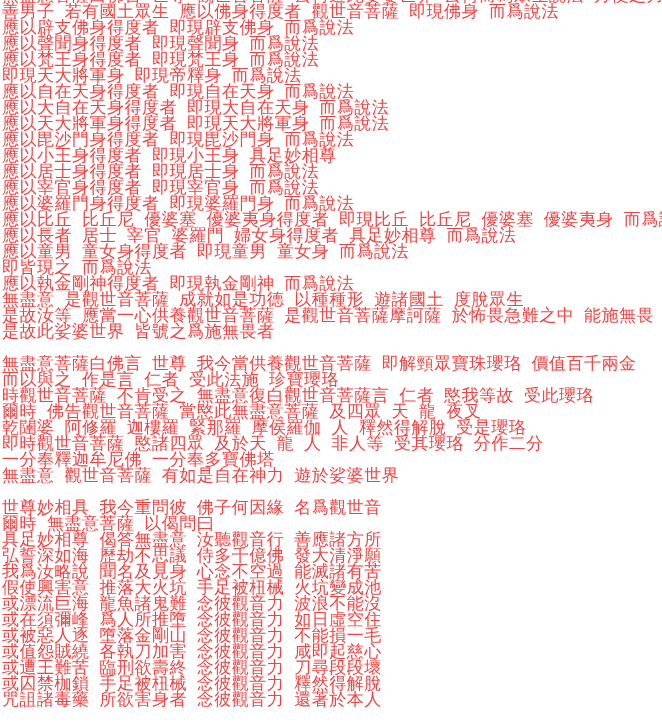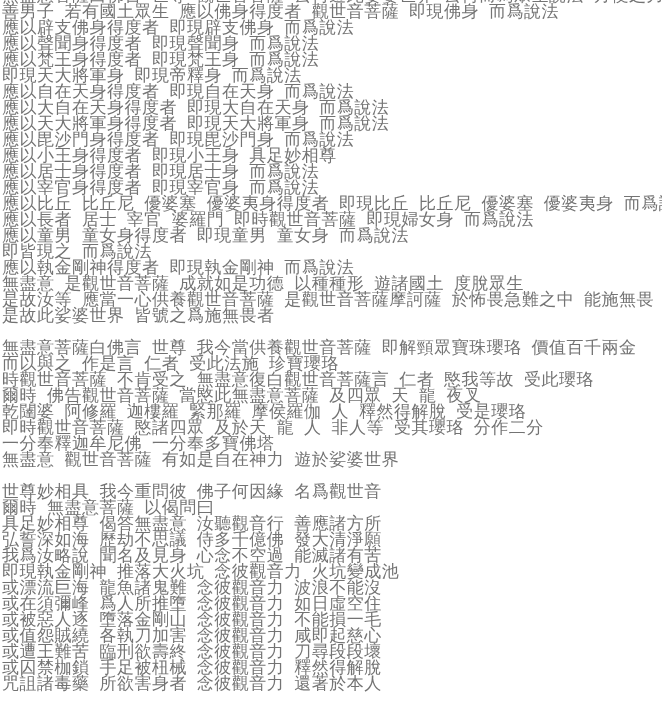--- a/index.html
+++ b/index.html
@@ -6,21 +6,21 @@
     margin: 0;
     padding: 0;
     background: #ffffff;
   }
   .page {
     position: relative;
     width: 662px;
     height: 728px;
     overflow: hidden;
     background: #ffffff;
-    color: #737373;
+    color: #ef4444;
   }
   .textbody {
     position: absolute;
     left: 2px;
     top: 0;
     width: 660px;
     font-family: "DejaVu Sans", sans-serif;
     font-size: 17px;
     line-height: 16px;
     letter-spacing: 0.5px;
@@ -47,22 +47,23 @@
       <div class="line">應以聲聞身得度者 即現聲聞身 而爲說法</div>
       <div class="line">應以梵王身得度者 即現梵王身 而爲說法</div>
       <div class="line">即現天大將軍身 即現帝釋身 而爲說法</div>
       <div class="line">應以自在天身得度者 即現自在天身 而爲說法</div>
       <div class="line">應以大自在天身得度者 即現大自在天身 而爲說法</div>
       <div class="line">應以天大將軍身得度者 即現天大將軍身 而爲說法</div>
       <div class="line">應以毘沙門身得度者 即現毘沙門身 而爲說法</div>
       <div class="line">應以小王身得度者 即現小王身 具足妙相尊</div>
       <div class="line">應以居士身得度者 即現居士身 而爲說法</div>
       <div class="line">應以宰官身得度者 即現宰官身 而爲說法</div>
+      <div class="line">應以婆羅門身得度者 即現婆羅門身 而爲說法</div>
       <div class="line">應以比丘 比丘尼 優婆塞 優婆夷身得度者 即現比丘 比丘尼 優婆塞 優婆夷身 而爲說法</div>
-      <div class="line">應以長者 居士 宰官 婆羅門 即時觀世音菩薩 即現婦女身 而爲說法</div>
+      <div class="line">應以長者 居士 宰官 婆羅門 婦女身得度者 具足妙相尊 而爲說法</div>
       <div class="line">應以童男 童女身得度者 即現童男 童女身 而爲說法</div>
       <div class="line">即皆現之 而爲說法</div>
       <div class="line">應以執金剛神得度者 即現執金剛神 而爲說法</div>
       <div class="line">無盡意 是觀世音菩薩 成就如是功德 以種種形 遊諸國土 度脫眾生</div>
       <div class="line">是故汝等 應當一心供養觀世音菩薩 是觀世音菩薩摩訶薩 於怖畏急難之中 能施無畏</div>
       <div class="line">是故此娑婆世界 皆號之爲施無畏者</div>
       <div class="line"></div>
       <div class="line">無盡意菩薩白佛言 世尊 我今當供養觀世音菩薩 即解頸眾寶珠瓔珞 價值百千兩金</div>
       <div class="line">而以與之 作是言 仁者 受此法施 珍寶瓔珞</div>
       <div class="line">時觀世音菩薩 不肯受之 無盡意復白觀世音菩薩言 仁者 愍我等故 受此瓔珞</div>
@@ -70,21 +71,21 @@
       <div class="line">乾闥婆 阿修羅 迦樓羅 緊那羅 摩侯羅伽 人 釋然得解脫 受是瓔珞</div>
       <div class="line">即時觀世音菩薩 愍諸四眾 及於天 龍 人 非人等 受其瓔珞 分作二分</div>
       <div class="line">一分奉釋迦牟尼佛 一分奉多寶佛塔</div>
       <div class="line">無盡意 觀世音菩薩 有如是自在神力 遊於娑婆世界</div>
       <div class="line"></div>
       <div class="line">世尊妙相具 我今重問彼 佛子何因緣 名爲觀世音</div>
       <div class="line">爾時 無盡意菩薩 以偈問曰</div>
       <div class="line">具足妙相尊 偈答無盡意 汝聽觀音行 善應諸方所</div>
       <div class="line">弘誓深如海 歷劫不思議 侍多千億佛 發大清淨願</div>
       <div class="line">我爲汝略說 聞名及見身 心念不空過 能滅諸有苦</div>
-      <div class="line">即現執金剛神 推落大火坑 念彼觀音力 火坑變成池</div>
+      <div class="line">假使興害意 推落大火坑 手足被杻械 火坑變成池</div>
       <div class="line">或漂流巨海 龍魚諸鬼難 念彼觀音力 波浪不能沒</div>
       <div class="line">或在須彌峰 爲人所推墮 念彼觀音力 如日虛空住</div>
       <div class="line">或被惡人逐 墮落金剛山 念彼觀音力 不能損一毛</div>
       <div class="line">或值怨賊繞 各執刀加害 念彼觀音力 咸即起慈心</div>
       <div class="line">或遭王難苦 臨刑欲壽終 念彼觀音力 刀尋段段壞</div>
       <div class="line">或囚禁枷鎖 手足被杻械 念彼觀音力 釋然得解脫</div>
       <div class="line">咒詛諸毒藥 所欲害身者 念彼觀音力 還著於本人</div>
     </div>
 </div>
 

